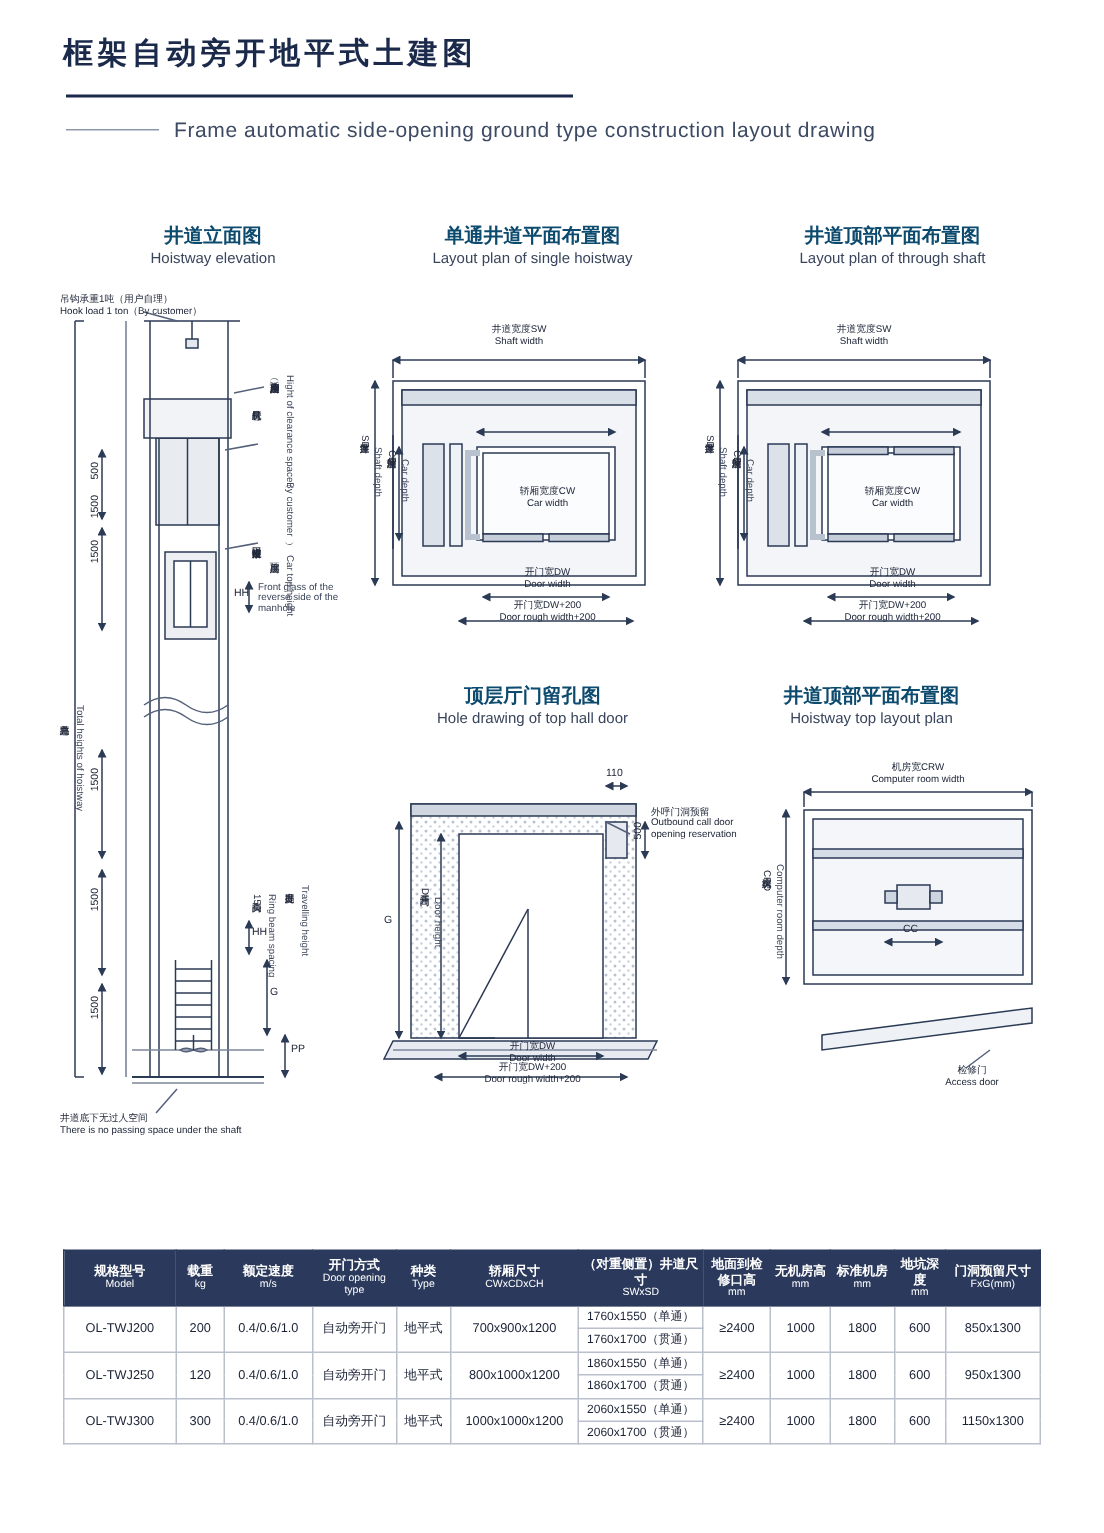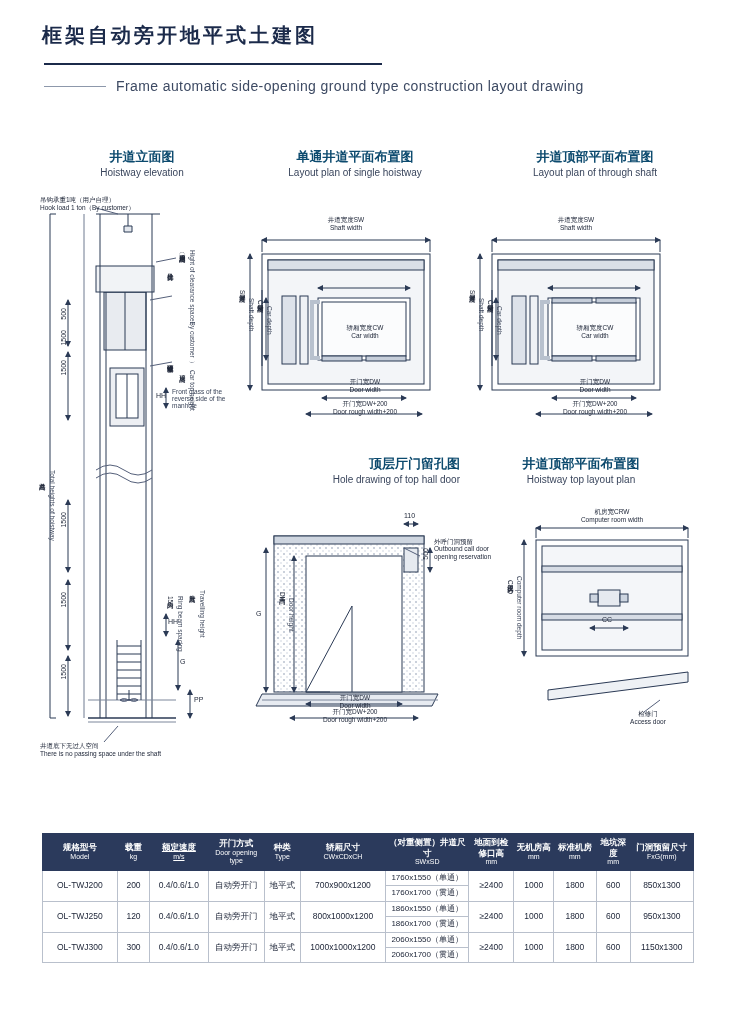--- a/index.html
+++ b/index.html
@@ -75,21 +75,21 @@
     <span class="en">Hoistway elevation</span>
   </div>
   <div class="sec-title" style="left:250px;top:148px;width:210px;">
     <span class="cn">单通井道平面布置图</span>
     <span class="en">Layout plan of single hoistway</span>
   </div>
   <div class="sec-title" style="left:490px;top:148px;width:210px;">
     <span class="cn">井道顶部平面布置图</span>
     <span class="en">Layout plan of through shaft</span>
   </div>
-  <div class="sec-title" style="left:250px;top:455px;width:210px;text-align:right;">
+  <div class="sec-title" style="left:250px;top:455px;width:210px;">
     <span class="cn">顶层厅门留孔图</span>
     <span class="en">Hole drawing of top hall door</span>
   </div>
   <div class="sec-title" style="left:476px;top:455px;width:210px;">
     <span class="cn">井道顶部平面布置图</span>
     <span class="en">Hoistway top layout plan</span>
   </div>
 
   <svg class="ov" viewBox="0 0 736 1022">
     <defs>
@@ -423,21 +423,21 @@
     <thead>
       <tr>
         <th style="width:84px;">
           <span>规格型号</span>
           <span class="en">Model</span>
         </th>
         <th style="width:34px;">
           <span>载重</span>
           <span class="en">kg</span>
         </th>
-        <th style="width:60px;text-decoration:underline;">
+        <th style="width:60px;">
           <span>额定速度</span>
           <span class="en">m/s</span>
         </th>
         <th style="width:62px;">
           <span>开门方式</span>
           <span class="en">Door opening type</span>
         </th>
         <th style="width:38px;">
           <span>种类</span>
           <span class="en">Type</span>

